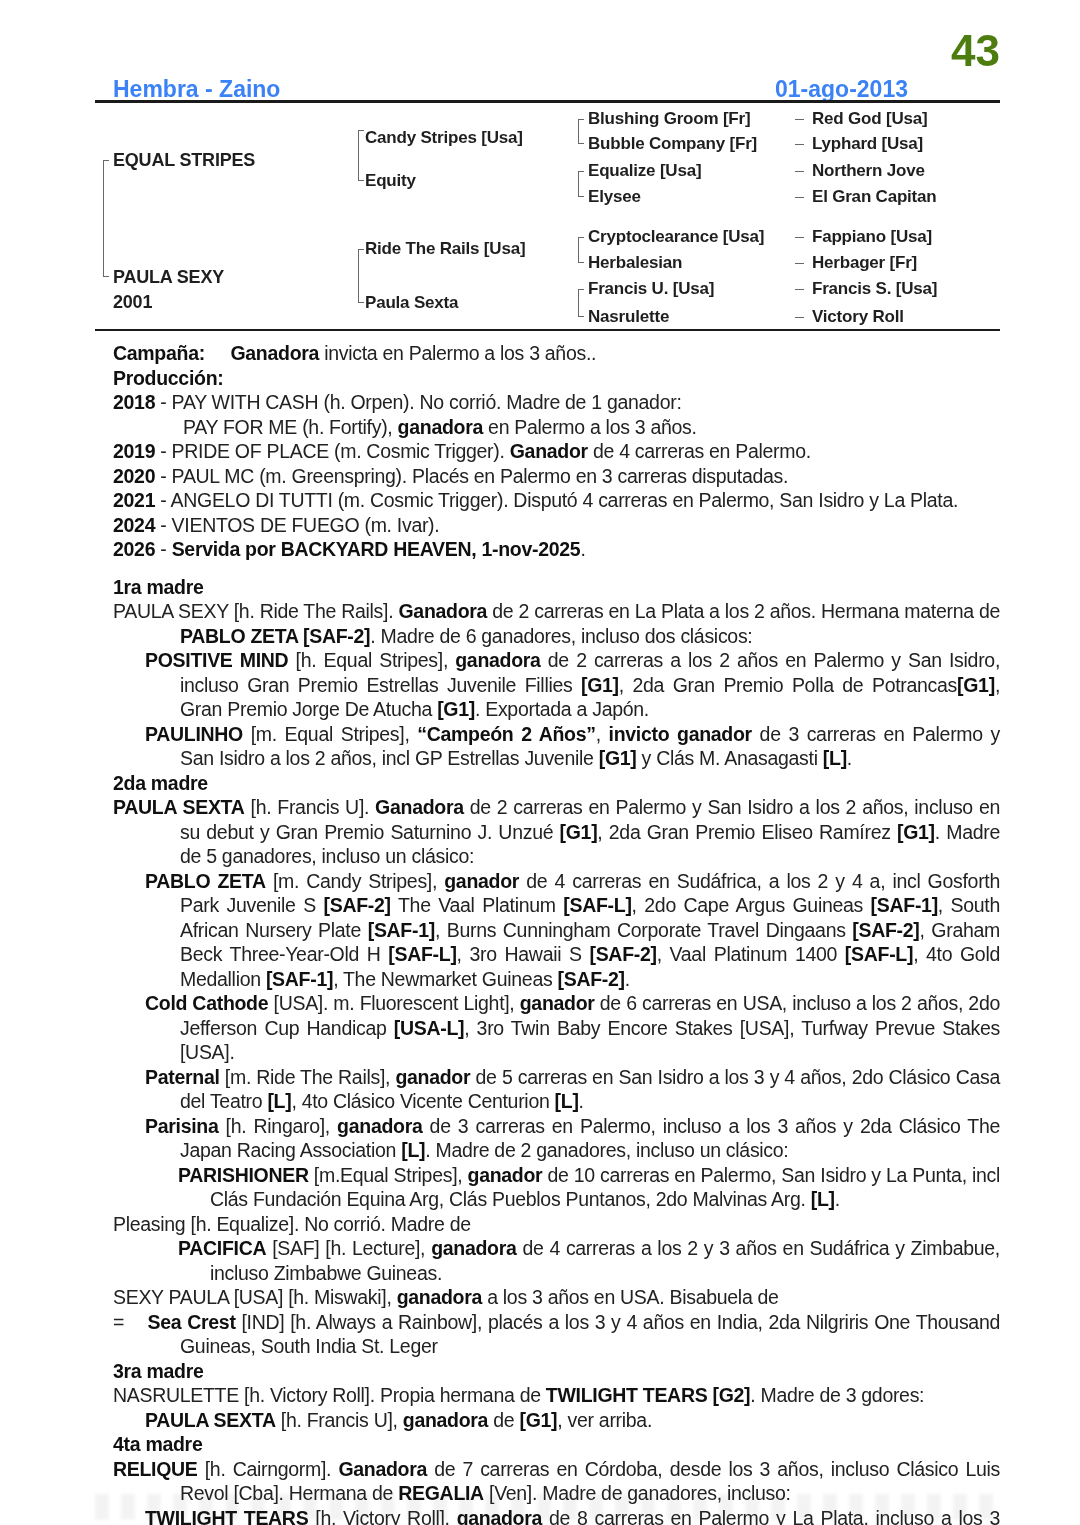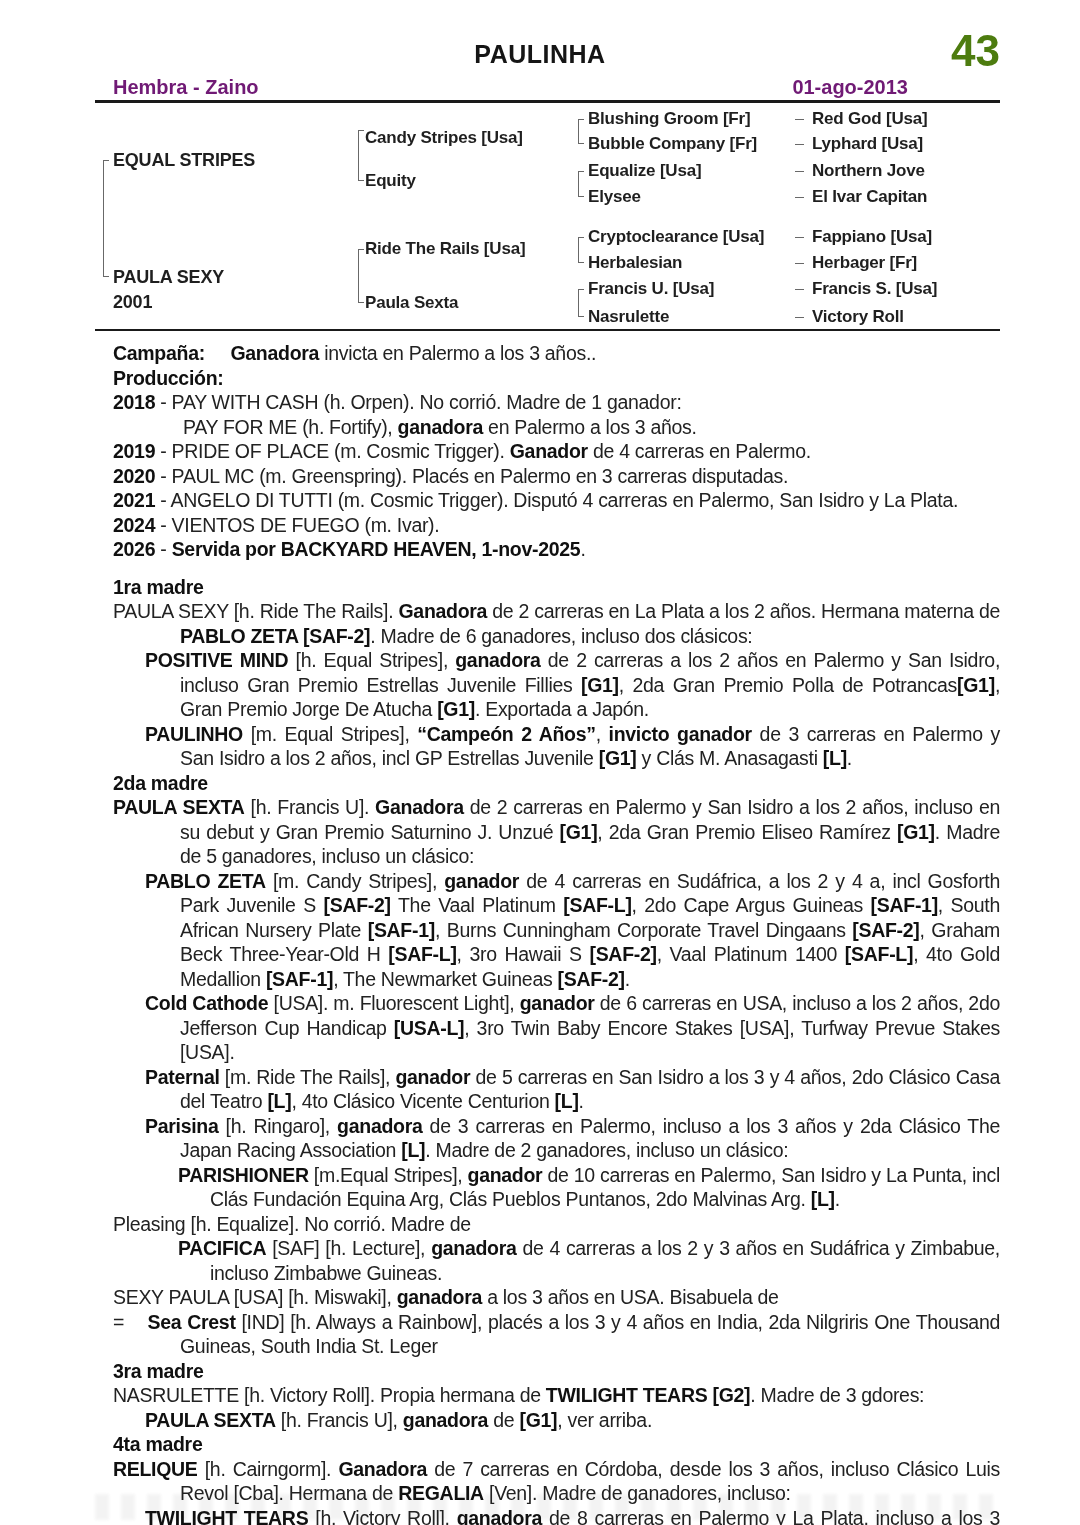--- a/index.html
+++ b/index.html
@@ -13,21 +13,21 @@
     position: absolute; top: 40px; left: 0; right: 0; text-align: center;
     font-size: 25px; font-weight: bold; letter-spacing: .5px; color: #151515;
   }
   .pagenum {
     position: absolute; top: 26px; right: 80px;
     font-size: 44px; font-weight: bold; color: #4d7c0f;
   }
   .subhead {
     position: absolute; top: 76px; left: 113px; right: 80px;
     display: flex; justify-content: space-between;
-    font-size: 20px; font-weight: bold; color: #701a75;
+    font-size: 23px; font-weight: bold; color: #3b82f6;
   }
   .subhead .date { padding-right: 92px; }
   .pedigree {
     position: absolute; left: 95px; right: 80px; top: 100px; height: 231px;
     border-top: 3px solid #1a1a1a; border-bottom: 2px solid #1a1a1a;
   }
   .pcell {
     position: absolute; font-weight: bold; font-size: 17px;
     letter-spacing: -0.2px; white-space: nowrap; color: #1f1f1f;
   }
@@ -55,21 +55,20 @@
     position: absolute; left: 95px; right: 80px; bottom: 5px; height: 26px;
     opacity: .05; filter: blur(1.5px);
     background: repeating-linear-gradient(90deg, #333 0 14px, transparent 14px 26px);
   }
 </style>
 </head>
 <body>
 
 <div class="page">
 
-  <div class="title">PAULINHA</div>
   <div class="pagenum">43</div>
 
   <div class="subhead">
     <span>Hembra - Zaino</span>
     <span class="date">01-ago-2013</span>
   </div>
 
   <div class="pedigree">
 
     <div class="connector" style="left:8px;top:57px;height:117px;"></div>
@@ -101,21 +100,21 @@
     <div class="dash" style="left:700px;top:41px;"></div>
     <div class="dash" style="left:700px;top:68px;"></div>
     <div class="dash" style="left:700px;top:94px;"></div>
     <div class="dash" style="left:700px;top:134px;"></div>
     <div class="dash" style="left:700px;top:160px;"></div>
     <div class="dash" style="left:700px;top:186px;"></div>
     <div class="dash" style="left:700px;top:214px;"></div>
     <div class="pcell" style="left:717px;top:6px;">Red God [Usa]</div>
     <div class="pcell" style="left:717px;top:31px;">Lyphard [Usa]</div>
     <div class="pcell" style="left:717px;top:58px;text-align:right;">Northern Jove</div>
-    <div class="pcell" style="left:717px;top:84px;">El Ivar Capitan</div>
+    <div class="pcell" style="left:717px;top:84px;">El Gran Capitan</div>
     <div class="pcell" style="left:717px;top:124px;">Fappiano [Usa]</div>
     <div class="pcell" style="left:717px;top:150px;">Herbager [Fr]</div>
     <div class="pcell" style="left:717px;top:176px;">Francis S. [Usa]</div>
     <div class="pcell" style="left:717px;top:204px;">Victory Roll</div>
   </div>
 
   <div class="body-content">
       <p class="bp flush"><b>Campaña:&nbsp;&nbsp;&nbsp;&nbsp;&nbsp;Ganadora</b><span> invicta en Palermo a los 3 años..</span></p>
       <p class="bp heading"><b>Producción:</b></p>
       <p class="bp flush"><b>2018</b><span> - PAY WITH CASH (h. Orpen). No corrió. Madre de 1 ganador:</span></p>

